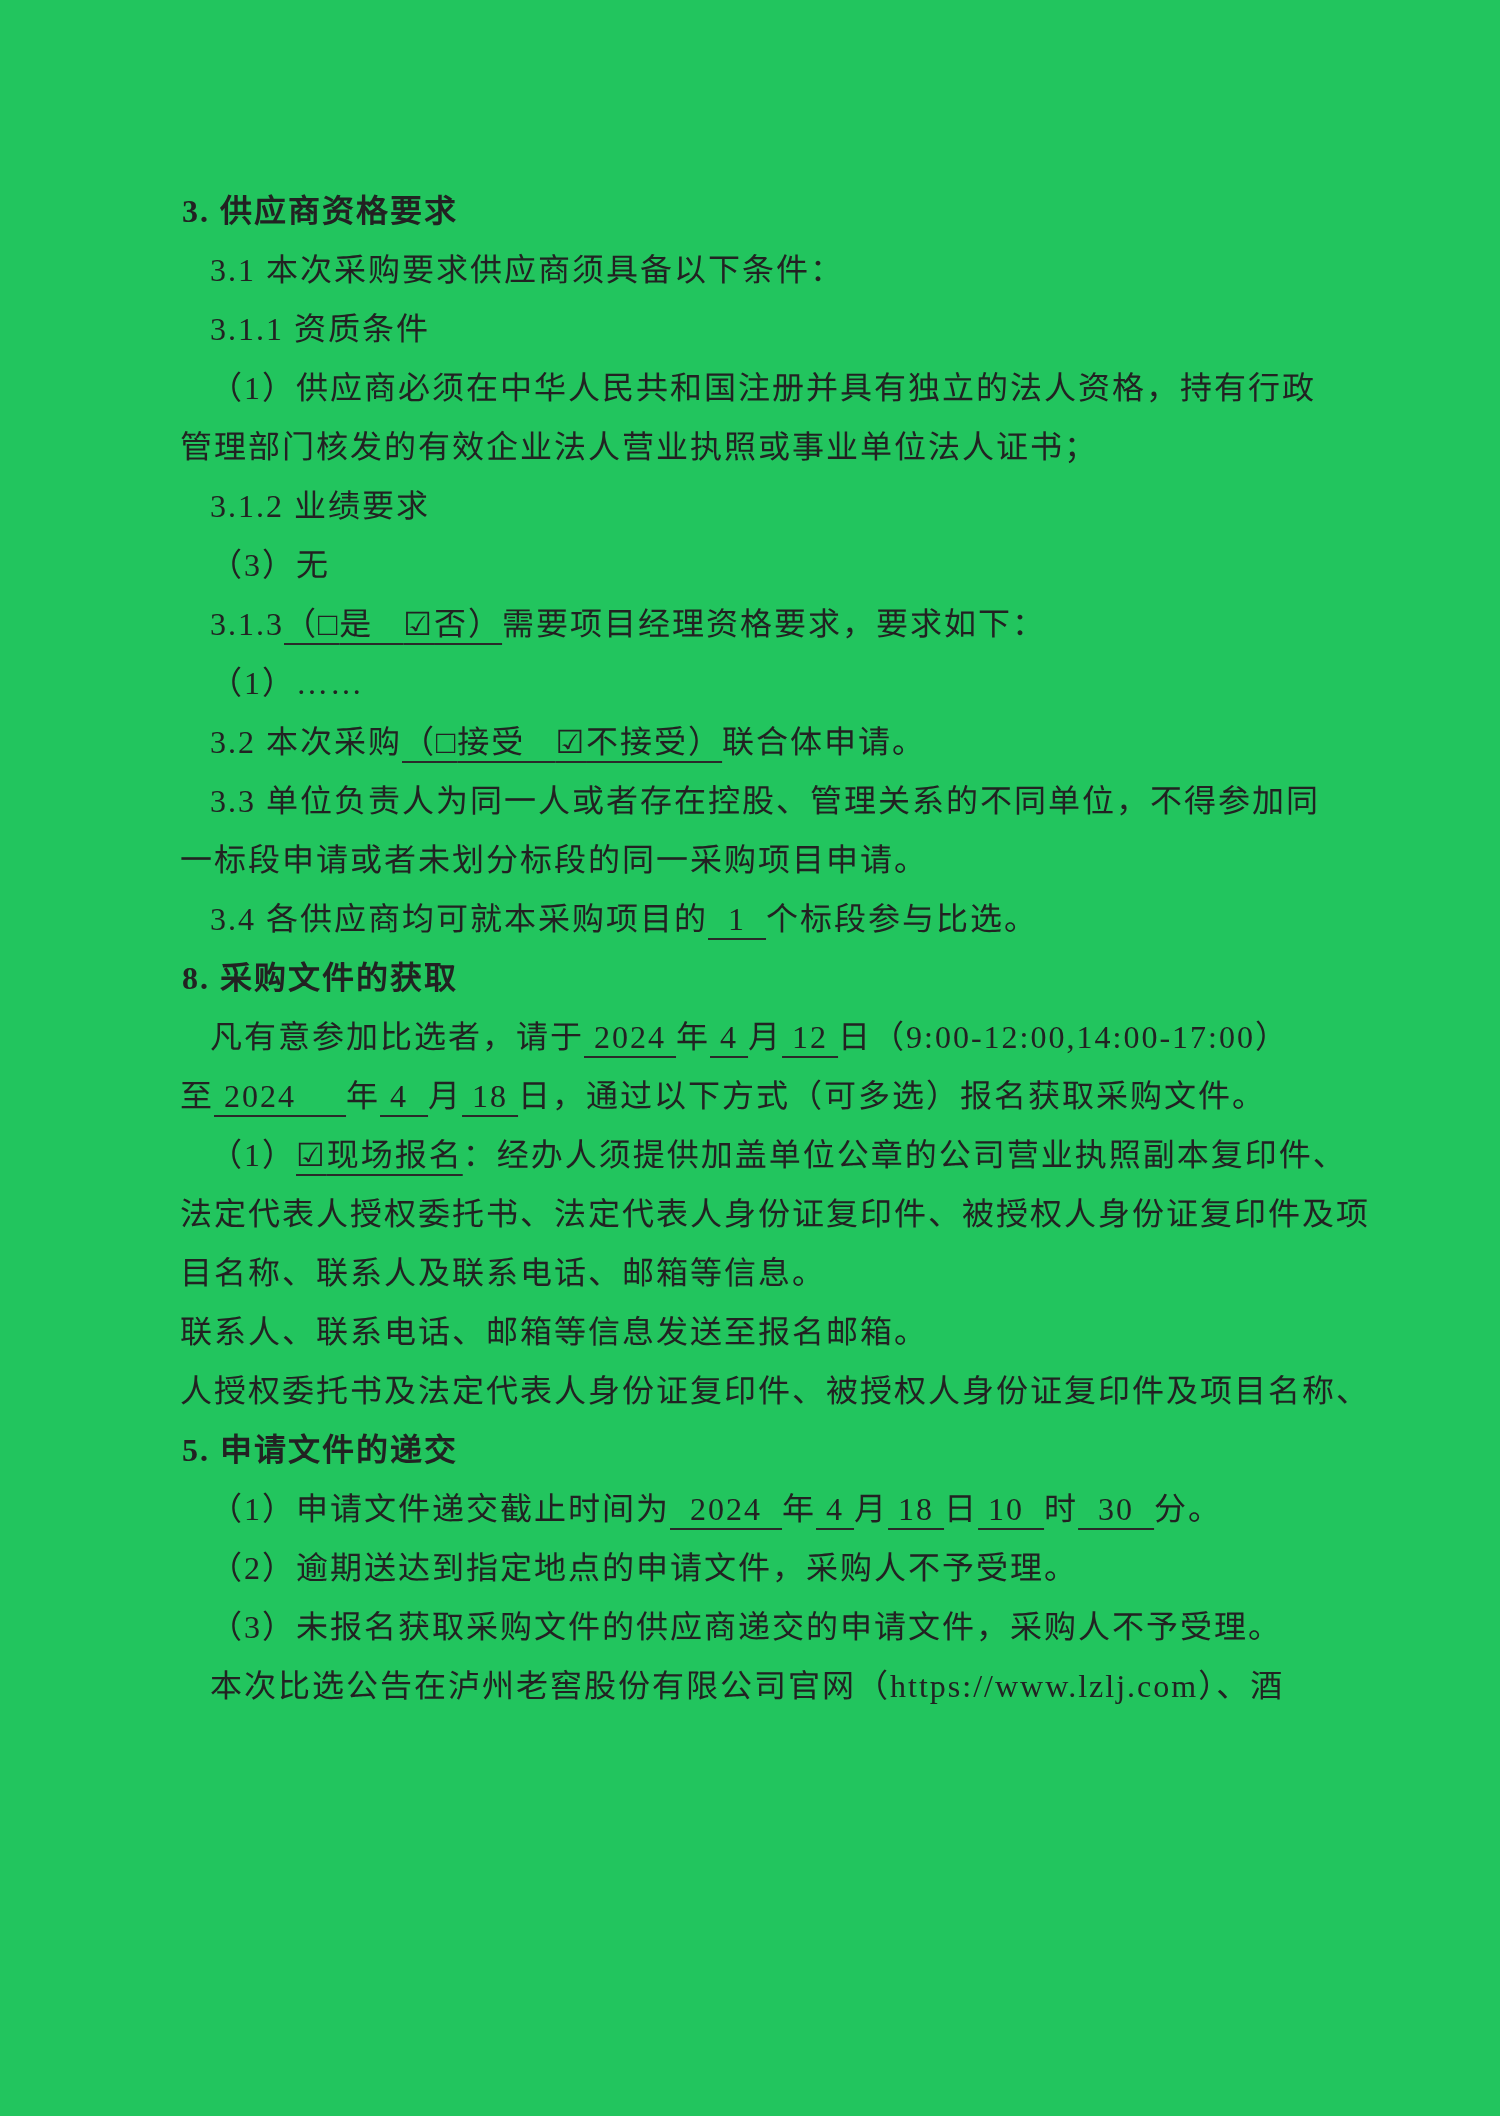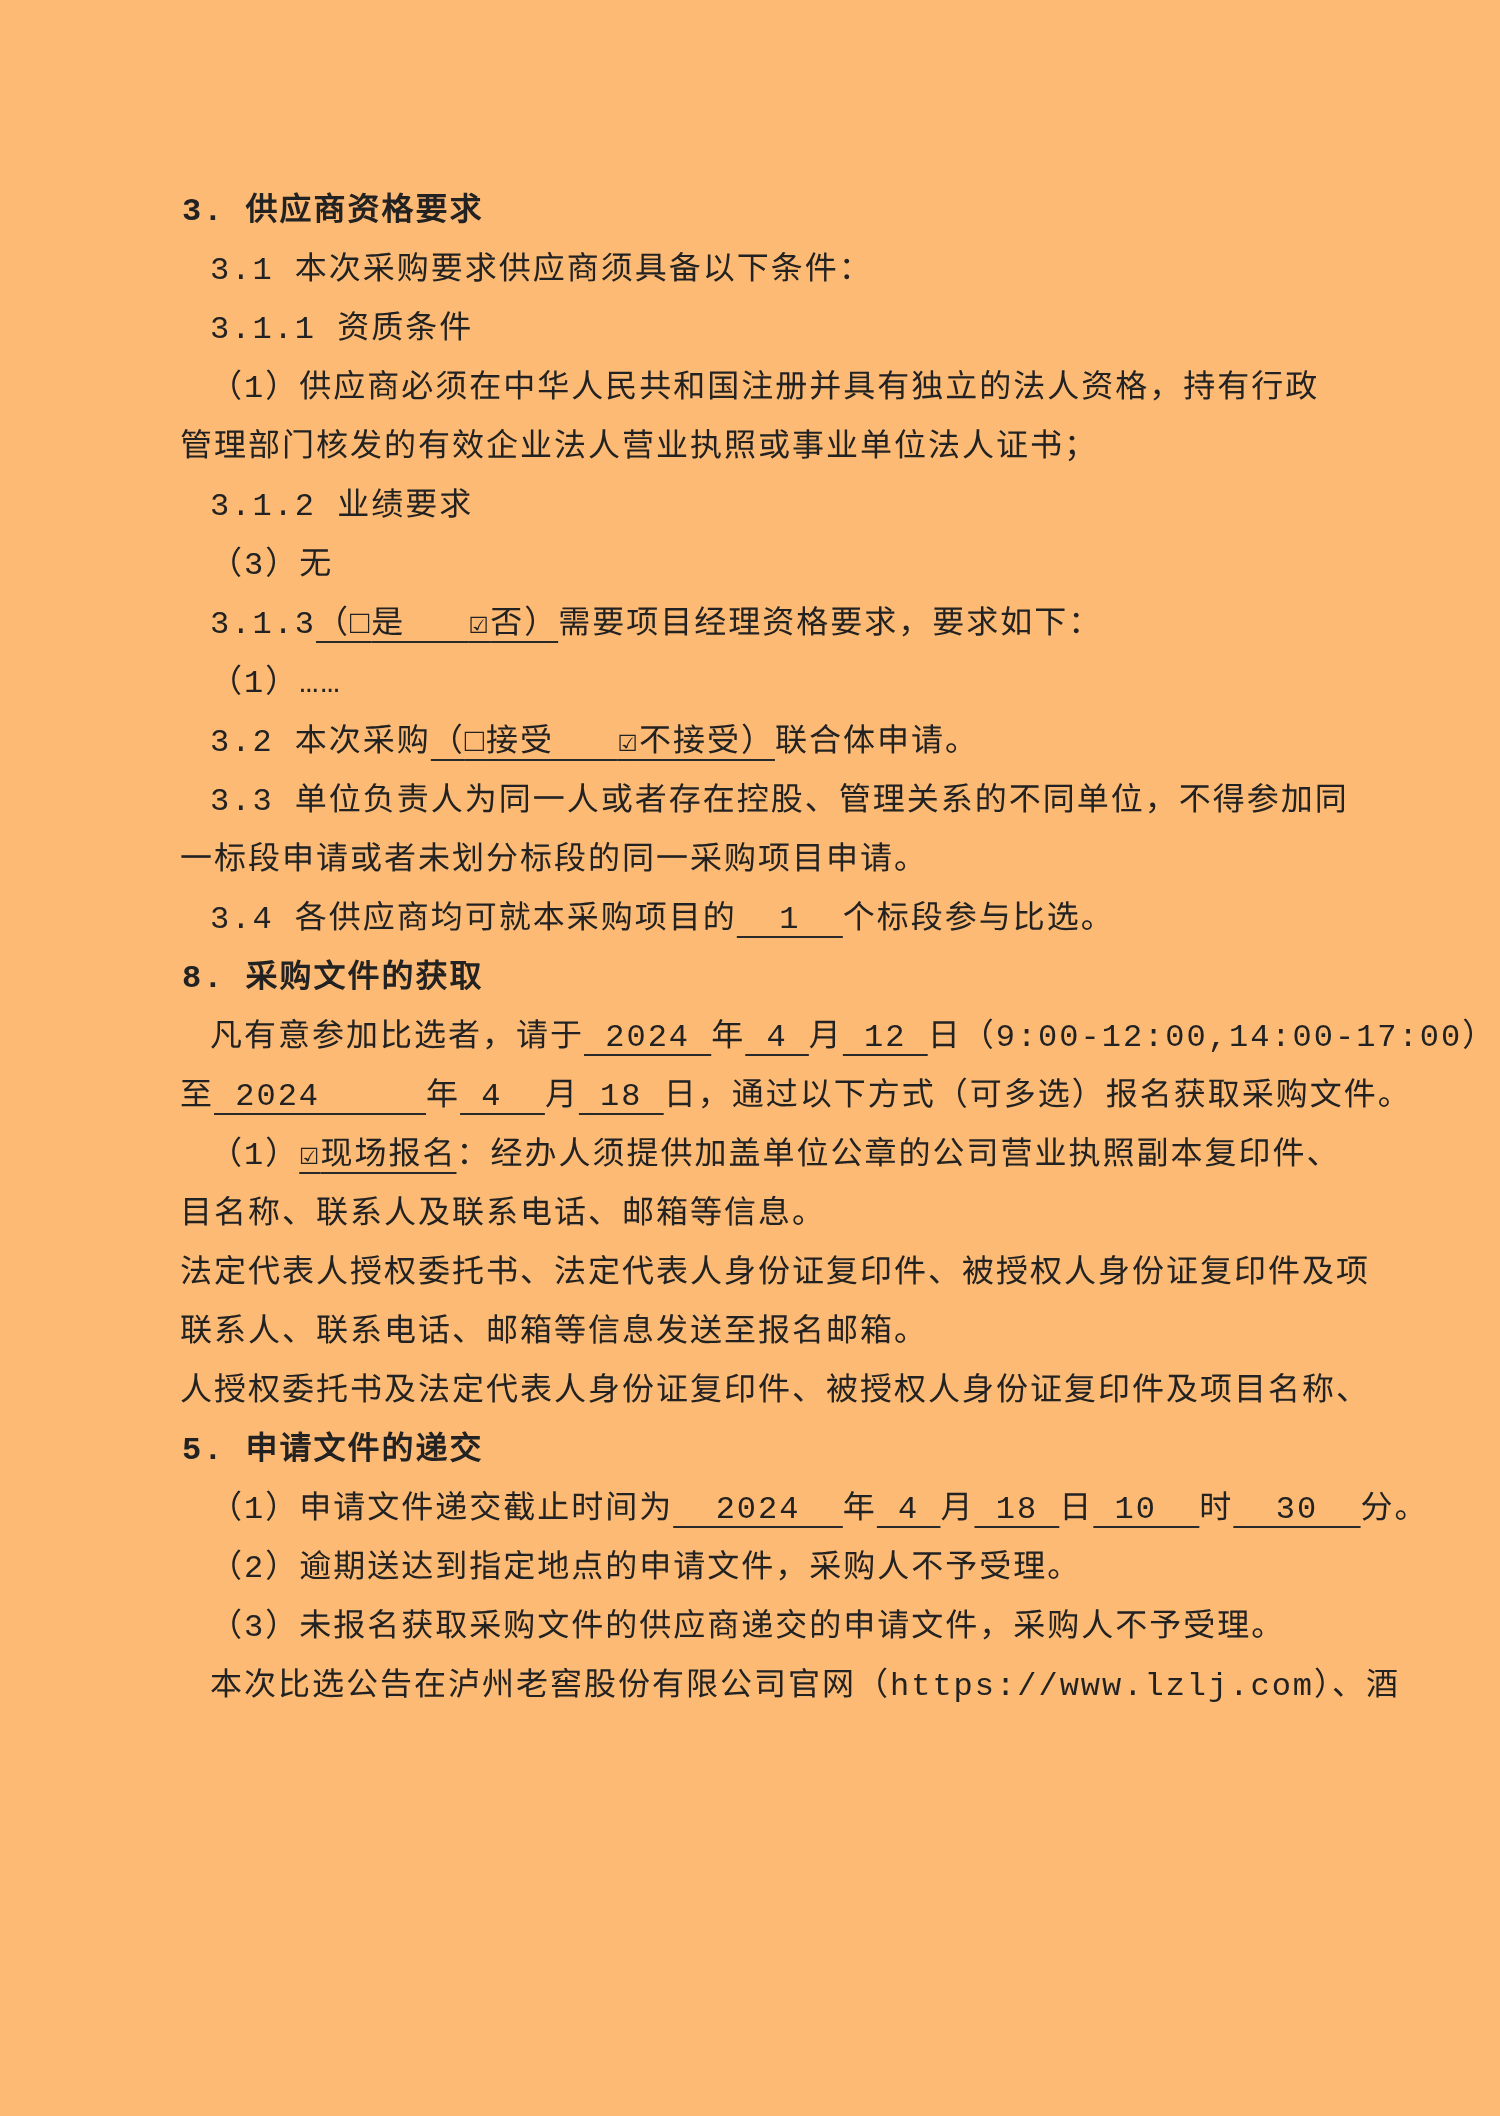--- a/index.html
+++ b/index.html
@@ -45,41 +45,41 @@
   .u {
     text-decoration: underline;
     text-decoration-thickness: 2px;
     text-underline-offset: 8px;
     text-decoration-color: #2a2a2a;
   }
 </style>
 </head>
 <body>
 
-<div class="page" style="background: #fdba74; color: rgb(34, 34, 34); font-family: Liberation Mono, monospace;">
+<div class="page" style="background: #22c55e; color: rgb(34, 34, 34);">
   <div id="doc-body">
       <div class="line h"><span>3. 供应商资格要求</span></div>
       <div class="line s"><span>3.1 本次采购要求供应商须具备以下条件：</span></div>
       <div class="line s"><span>3.1.1 资质条件</span></div>
       <div class="line p"><span>（1）供应商必须在中华人民共和国注册并具有独立的法人资格，持有行政</span></div>
       <div class="line c"><span>管理部门核发的有效企业法人营业执照或事业单位法人证书；</span></div>
       <div class="line s"><span>3.1.2 业绩要求</span></div>
       <div class="line p"><span>（3）无</span></div>
       <div class="line s"><span>3.1.3</span><span class="u">（</span><span class="u">□</span><span class="u">是   </span><span class="u">☑</span><span class="u">否）</span><span>需要项目经理资格要求，要求如下：</span></div>
       <div class="line p"><span>（1）……</span></div>
       <div class="line s"><span>3.2 本次采购</span><span class="u">（</span><span class="u">□</span><span class="u">接受   </span><span class="u">☑</span><span class="u">不接受）</span><span>联合体申请。</span></div>
       <div class="line s"><span>3.3 单位负责人为同一人或者存在控股、管理关系的不同单位，不得参加同</span></div>
       <div class="line c"><span>一标段申请或者未划分标段的同一采购项目申请。</span></div>
       <div class="line s"><span>3.4 各供应商均可就本采购项目的</span><span class="u">  1  </span><span>个标段参与比选。</span></div>
       <div class="line h"><span>8. 采购文件的获取</span></div>
       <div class="line p"><span>凡有意参加比选者，请于</span><span class="u"> 2024 </span><span>年</span><span class="u"> 4 </span><span>月</span><span class="u"> 12 </span><span>日（9:00-12:00,14:00-17:00）</span></div>
       <div class="line c"><span>至</span><span class="u"> 2024     </span><span>年</span><span class="u"> 4  </span><span>月</span><span class="u"> 18 </span><span>日，通过以下方式（可多选）报名获取采购文件。</span></div>
       <div class="line p"><span>（1）</span><span class="u">☑</span><span class="u">现场报名</span><span>：经办人须提供加盖单位公章的公司营业执照副本复印件、</span></div>
+      <div class="line c"><span>法定代表人授权委托书、法定代表人身份证复印件、被授权人身份证复印件及项</span></div>
       <div class="line c"><span>目名称、联系人及联系电话、邮箱等信息。</span></div>
-      <div class="line c"><span>法定代表人授权委托书、法定代表人身份证复印件、被授权人身份证复印件及项</span></div>
       <div class="line c"><span>联系人、联系电话、邮箱等信息发送至报名邮箱。</span></div>
       <div class="line c"><span>人授权委托书及法定代表人身份证复印件、被授权人身份证复印件及项目名称、</span></div>
       <div class="line h"><span>5. 申请文件的递交</span></div>
       <div class="line p"><span>（1）申请文件递交截止时间为</span><span class="u">  2024  </span><span>年</span><span class="u"> 4 </span><span>月</span><span class="u"> 18 </span><span>日</span><span class="u"> 10  </span><span>时</span><span class="u">  30  </span><span>分。</span></div>
       <div class="line p"><span>（2）逾期送达到指定地点的申请文件，采购人不予受理。</span></div>
       <div class="line p"><span>（3）未报名获取采购文件的供应商递交的申请文件，采购人不予受理。</span></div>
       <div class="line p"><span>本次比选公告在泸州老窖股份有限公司官网（https://www.lzlj.com）、酒</span></div>
     </div>
 </div>
 

